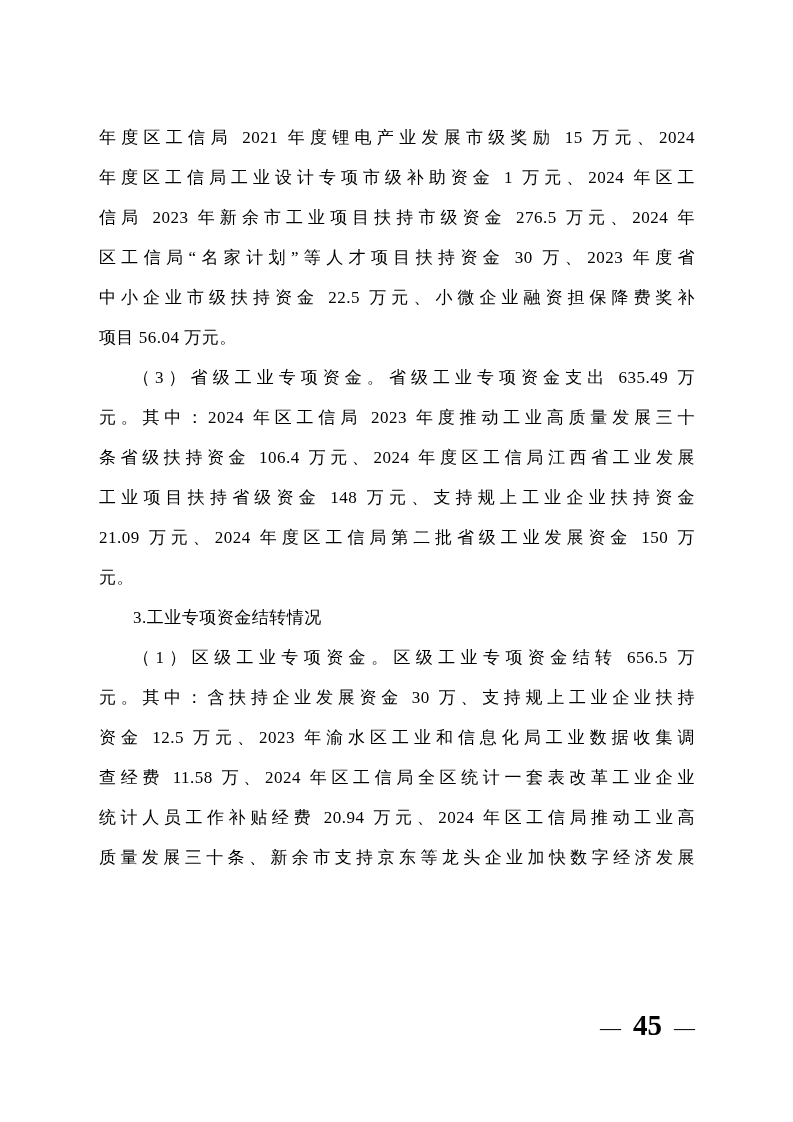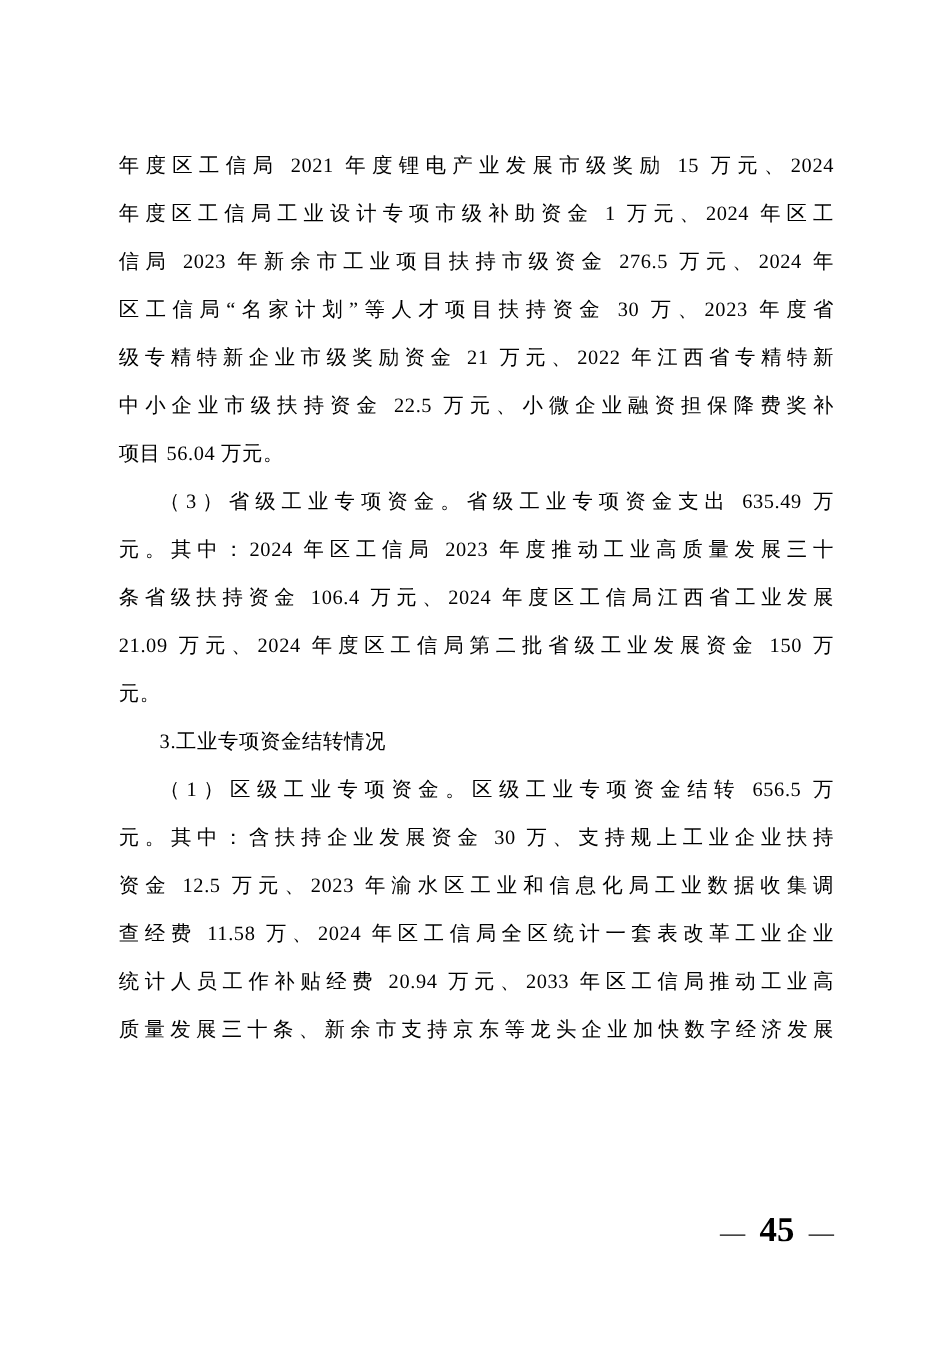--- a/index.html
+++ b/index.html
@@ -60,32 +60,32 @@
 </style>
 </head>
 <body>
 
 <div class="page">
   <div class="text-block" id="doc-body">
       <div class="line justify">年度区工信局 2021 年度锂电产业发展市级奖励 15 万元、2024</div>
       <div class="line justify">年度区工信局工业设计专项市级补助资金 1 万元、2024 年区工</div>
       <div class="line justify">信局 2023 年新余市工业项目扶持市级资金 276.5 万元、2024 年</div>
       <div class="line justify">区工信局“名家计划”等人才项目扶持资金 30 万、2023 年度省</div>
-      <div class="line justify">级专精特新企业市级奖励资金 21 万元、2022 年江西省专精特新</div>
       <div class="line justify">中小企业市级扶持资金 22.5 万元、小微企业融资担保降费奖补</div>
       <div class="line">项目 56.04 万元。</div>
       <div class="line justify indent">（3）省级工业专项资金。省级工业专项资金支出 635.49 万</div>
       <div class="line justify">元。其中：2024 年区工信局 2023 年度推动工业高质量发展三十</div>
       <div class="line justify">条省级扶持资金 106.4 万元、2024 年度区工信局江西省工业发展</div>
+      <div class="line justify">工业项目扶持省级资金 148 万元、支持规上工业企业扶持资金</div>
       <div class="line justify">21.09 万元、2024 年度区工信局第二批省级工业发展资金 150 万</div>
       <div class="line">元。</div>
       <div class="line indent">3.工业专项资金结转情况</div>
       <div class="line justify indent">（1）区级工业专项资金。区级工业专项资金结转 656.5 万</div>
       <div class="line justify">元。其中：含扶持企业发展资金 30 万、支持规上工业企业扶持</div>
       <div class="line justify">资金 12.5 万元、2023 年渝水区工业和信息化局工业数据收集调</div>
       <div class="line justify">查经费 11.58 万、2024 年区工信局全区统计一套表改革工业企业</div>
-      <div class="line justify">统计人员工作补贴经费 20.94 万元、2033 年区工信局推动工业高</div>
+      <div class="line justify">统计人员工作补贴经费 20.94 万元、2024 年区工信局推动工业高</div>
       <div class="line justify">质量发展三十条、新余市支持京东等龙头企业加快数字经济发展</div>
     </div>
   <div class="footer">
     <span class="dash">—</span><span class="pagenum">45</span><span class="dash">—</span>
   </div>
 </div>
 
 </body></html>

